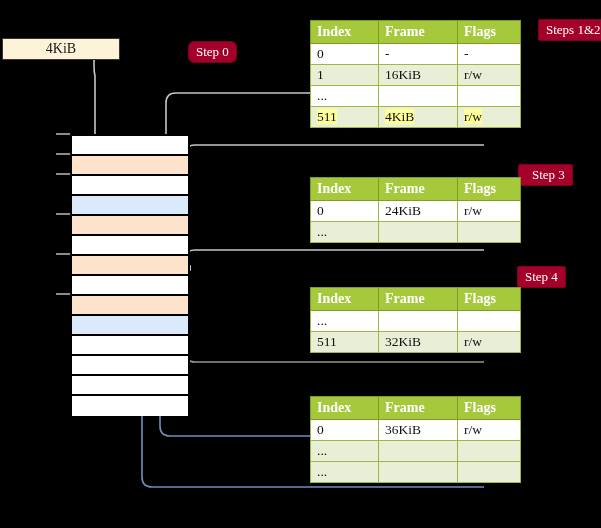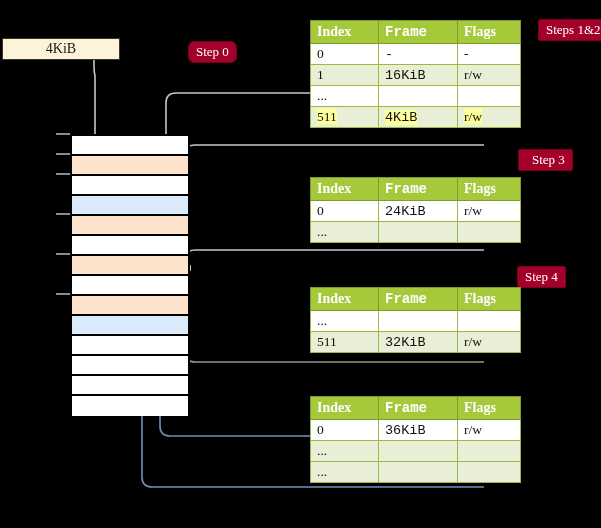--- a/index.html
+++ b/index.html
@@ -20,21 +20,21 @@
 
   
   .badge{
     position:absolute;background:#a3002a;color:#ffffff;
     font-size:13px;line-height:1;padding:4px 8px 5px 8px;
     border-radius:3px;white-space:nowrap;
     box-shadow:0 0 0 1px #7d0020 inset;
   }
   .badge.b0{left:188px;top:41px;border-radius:7px;}
   .badge.b12{left:538px;top:19px;}
-  .badge.b3{left:518px;top:149px;padding-left:14px;}
+  .badge.b3{left:518px;top:164px;padding-left:14px;}
   .badge.b4{left:517px;top:266px;}
 
   
   .memcol{position:absolute;left:70px;top:134px;width:120px;height:280px;
           border:2px solid #000;box-sizing:border-box;background:#fff;}
   .memrow{height:20px;box-sizing:border-box;border-bottom:2px solid #000;}
   .memrow:last-child{border-bottom:none;}
   .memrow.white{background:#ffffff;}
   .memrow.orange{background:#fde3cc;}
   .memrow.blue{background:#daeafa;}
@@ -51,21 +51,21 @@
     font-size:14px;
   }
   .ptable td{
     border:1px solid #9ab843;padding:2px 6px;height:20px;
     box-sizing:border-box;white-space:nowrap;
   }
   .ptable tr.alt td{background:#e9eed6;}
   .ptable tr.plain td{background:#ffffff;}
   .hl{background:#ffff99;}
   .col-i{width:55px;}
-  .col-f{width:66px;font-family:Liberation Mono, monospace;}
+  .col-f{width:66px;}
   .col-g{width:50px;margin-left:44px;}
 
   .t1{left:310px;top:20px;}
   .t2{left:310px;top:177px;}
   .t3{left:310px;top:287px;}
   .t4{left:310px;top:396px;}
 </style>
 </head>
 <body>
 

